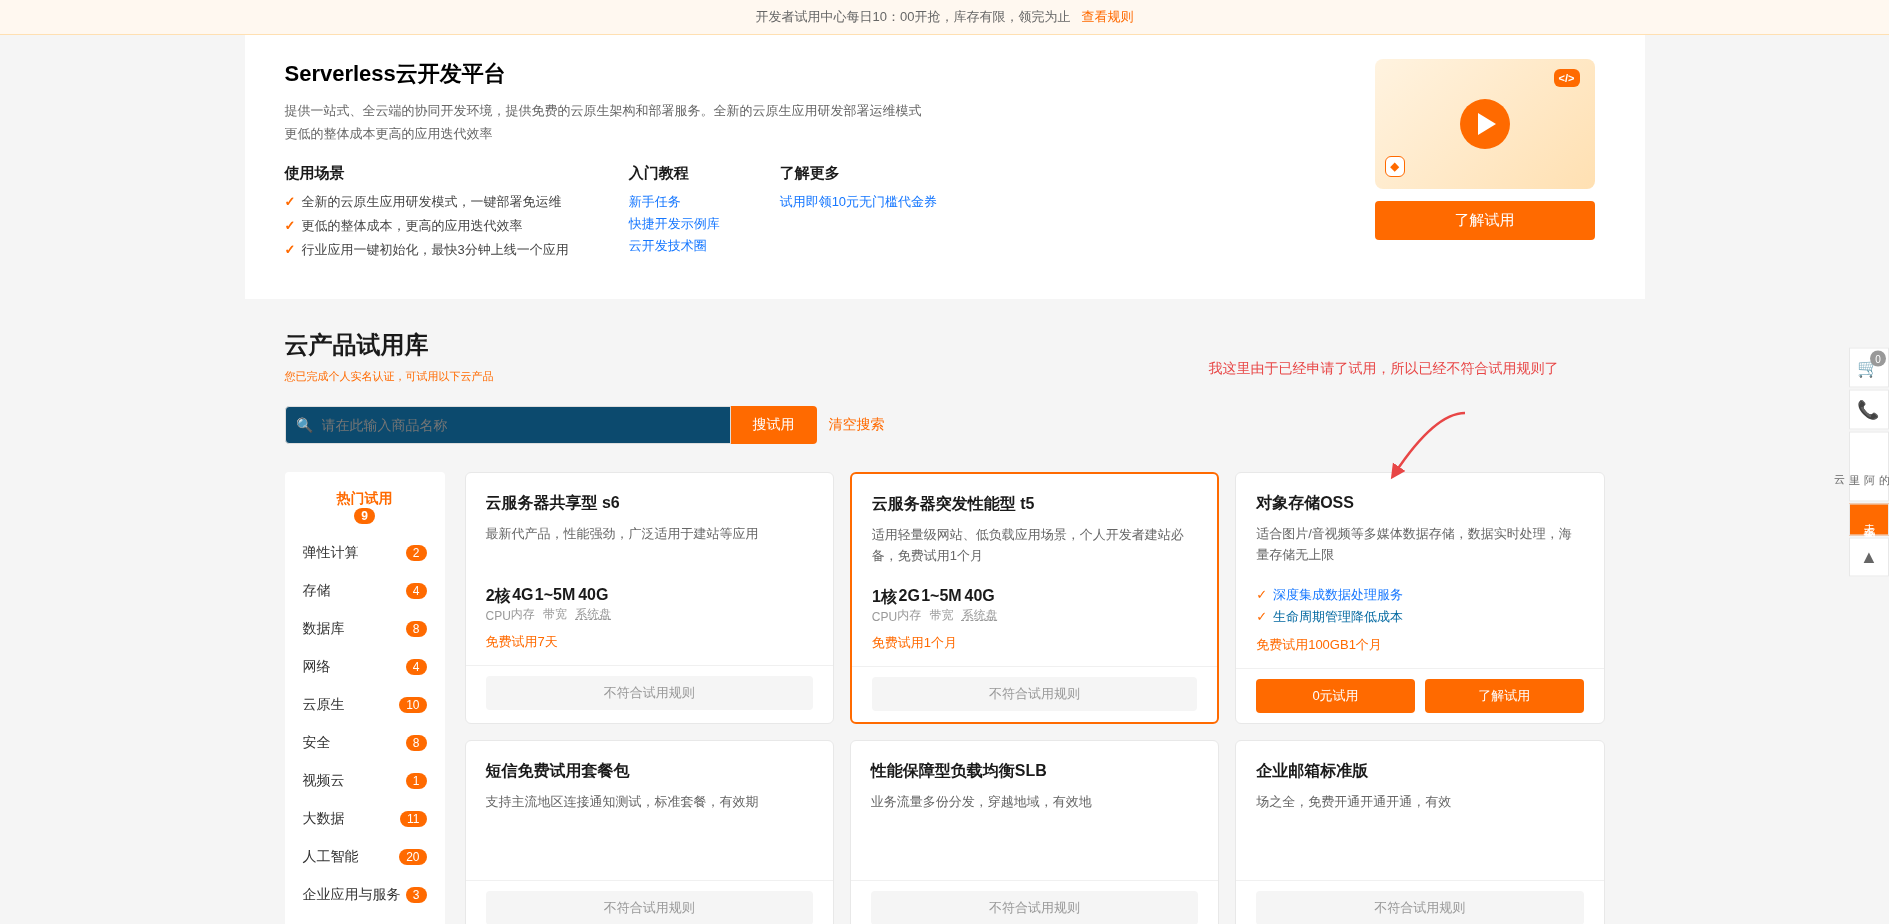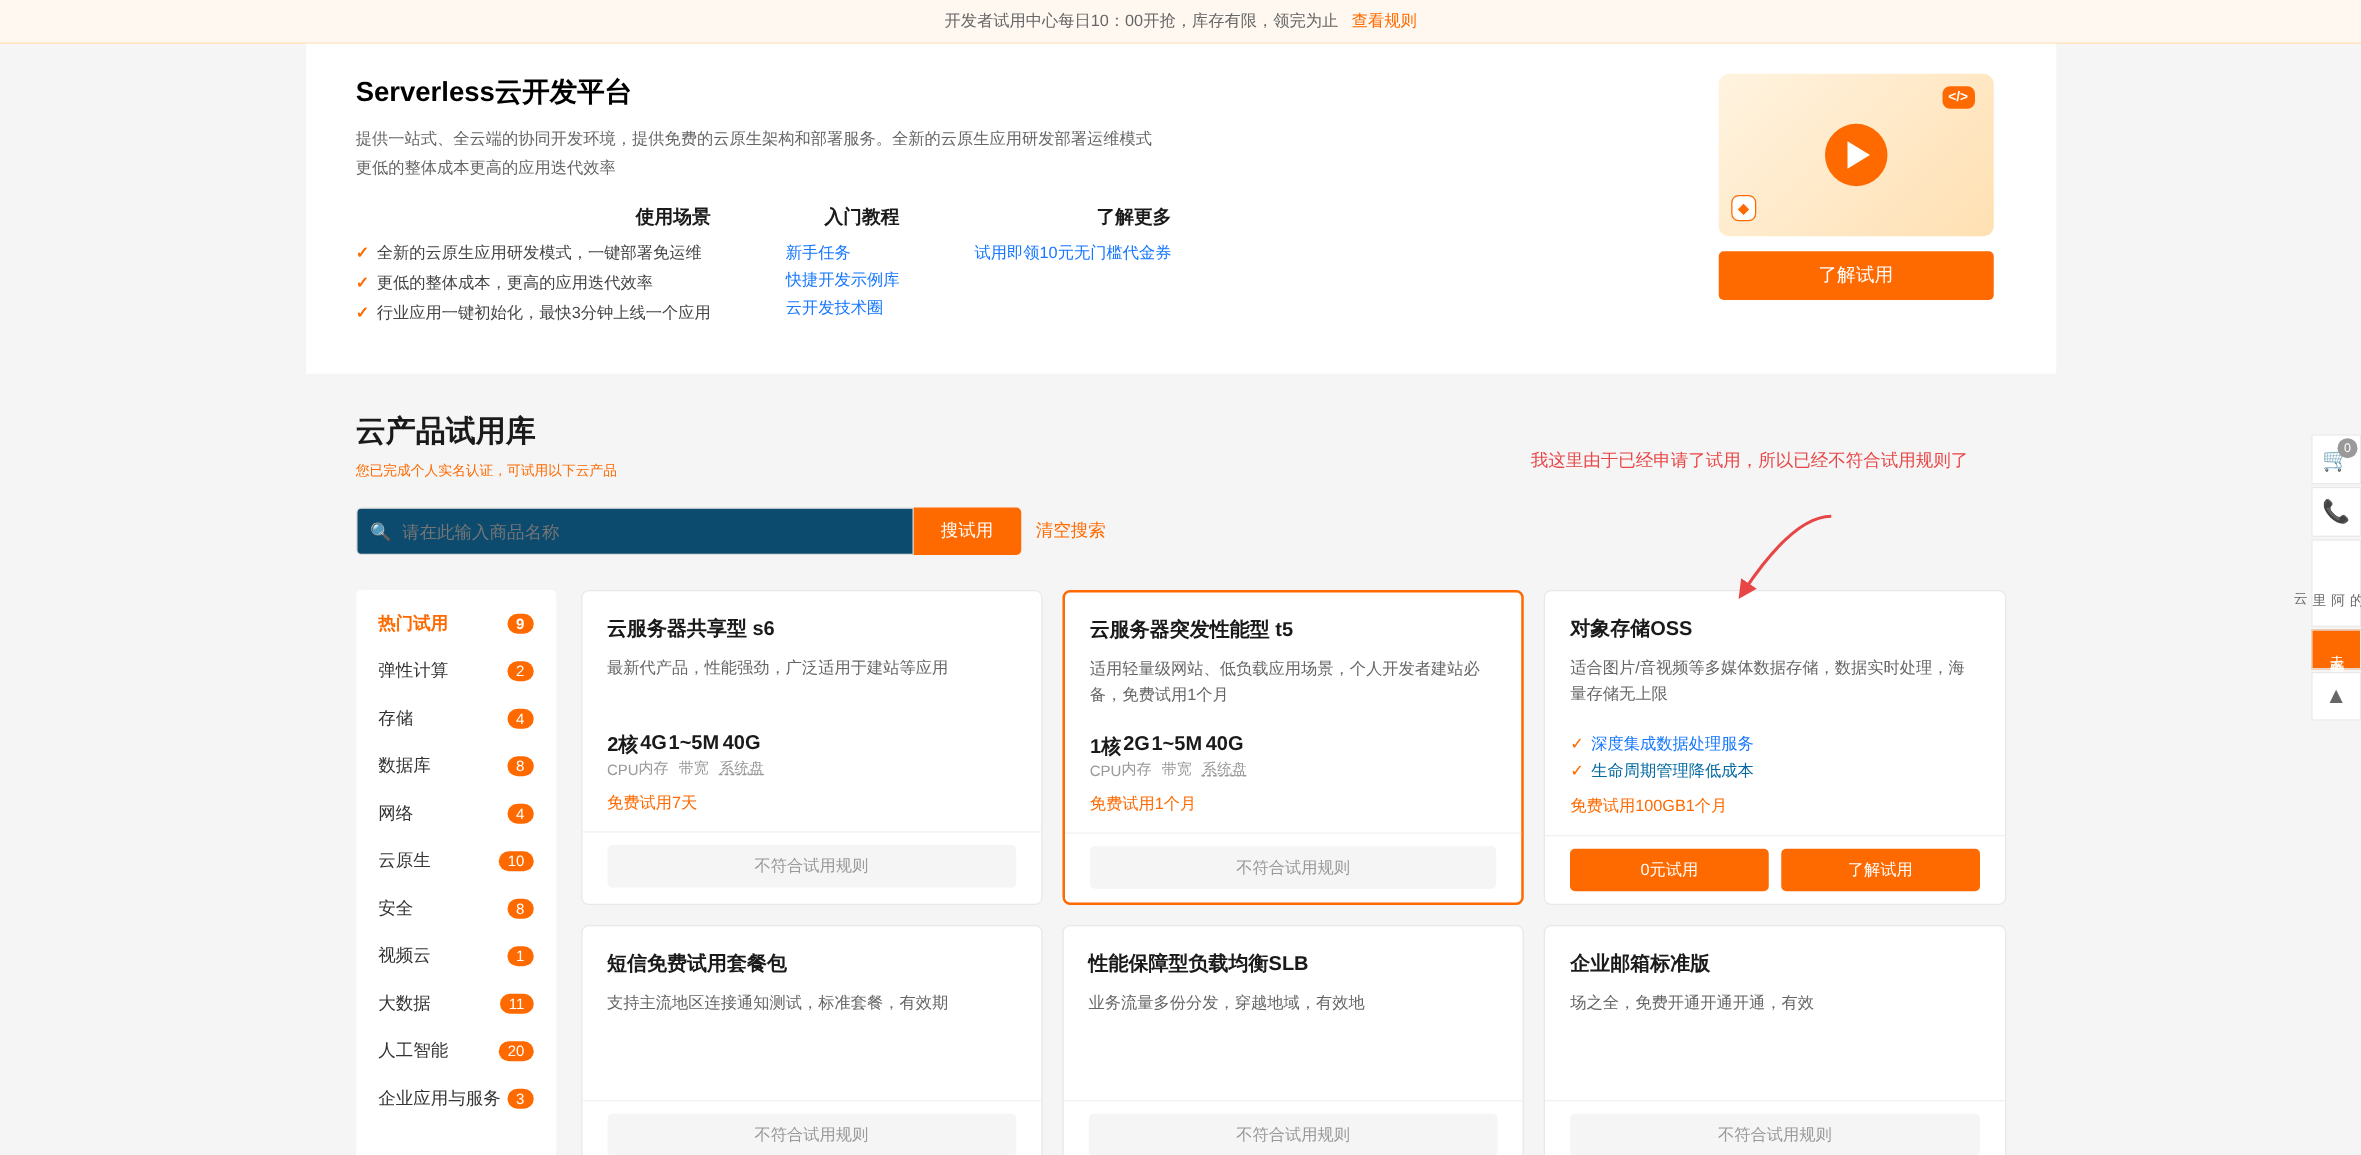--- a/index.html
+++ b/index.html
@@ -21,21 +21,21 @@
       padding: 24px 40px 24px 40px;
       max-width: 1400px;
       display: flex;
       align-items: flex-start;
       gap: 40px;
     }
     .serverless-content { flex: 1; }
     .serverless-title { font-size: 22px; font-weight: 600; color: #000000; margin-bottom: 10px; }
     .serverless-desc { color: #666; font-size: 13px; line-height: 1.8; margin-bottom: 18px; }
     .serverless-columns { display: flex; gap: 60px; margin-bottom: 10px; }
-    .serverless-col-title { font-size: 15px; font-weight: 600; margin-bottom: 10px; color: #1a1a1a; text-align: right; }
+    .serverless-col-title { font-size: 15px; font-weight: 600; margin-bottom: 10px; color: #1a1a1a; }
     .serverless-list { list-style: none; }
     .serverless-list li { font-size: 13px; color: #444; margin-bottom: 6px; display: flex; align-items: center; gap: 6px; }
     .serverless-list li::before { content: "✓"; color: #ff6a00; font-weight: bold; }
     .serverless-links a { display: block; color: #1677ff; font-size: 13px; margin-bottom: 4px; text-decoration: none; }
     .serverless-learnmore a { color: #1677ff; font-size: 13px; text-decoration: none; }
 
     .serverless-visual {
       width: 240px;
       flex-shrink: 0;
       display: flex;
@@ -137,21 +137,21 @@
     }
     .sidebar-item {
       display: flex;
       justify-content: space-between;
       align-items: center;
       padding: 10px 18px;
       cursor: pointer;
       font-size: 14px;
       color: #333;
     }
-    .sidebar-item.active { color: #ff6a00; font-weight: 600; }
+    .sidebar-item.active { color: #ff6a00; font-weight: 600; flex-direction: column; }
     .sidebar-badge {
       background: #ff6a00;
       color: #fff;
       border-radius: 10px;
       padding: 1px 7px;
       font-size: 12px;
       min-width: 20px;
       text-align: center;
     }
 
@@ -336,21 +336,21 @@
 
   <div style="position:relative; margin-bottom: 28px;">
     <div class="search-wrapper" style="margin-bottom:0;">
       <span class="search-icon-inner">🔍</span>
       <input class="search-input" style="padding-left: 36px;" type="text" placeholder="请在此输入商品名称">
       <button class="search-btn">搜试用</button>
       <button class="clear-search-btn">清空搜索</button>
     </div>
 
     <div style="position:absolute; right:-20px; top:-18px; pointer-events:none; z-index:10; display:flex; align-items:flex-start; gap:8px;">
-      <div style="position:absolute; right:0; top:-30px; color:#e84646; font-size:14px; width:400px; text-align:left; line-height:1.5;">我这里由于已经申请了试用，所以已经不符合试用规则了</div>
+      <div style="position:absolute; right:16px; top:-30px; color:#e84646; font-size:14px; width:400px; text-align:left; line-height:1.5;">我这里由于已经申请了试用，所以已经不符合试用规则了</div>
       <svg style="position:absolute; right:150px; top:20px;" width="140" height="80" viewBox="0 0 140 80">
         <path d="M130,5 Q100,5 60,65" stroke="#e84646" stroke-width="2.5" fill="none" marker-end="url(#arrowhead)"></path>
         <defs>
           <marker id="arrowhead" markerWidth="8" markerHeight="8" refX="3" refY="3" orient="auto">
             <path d="M0,0 L6,3 L0,6 Z" fill="#e84646"></path>
           </marker>
         </defs>
       </svg>
     </div>
   </div>

